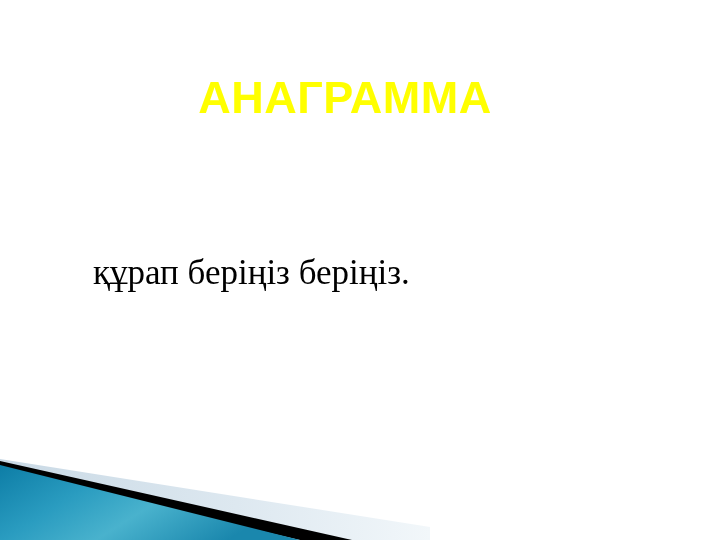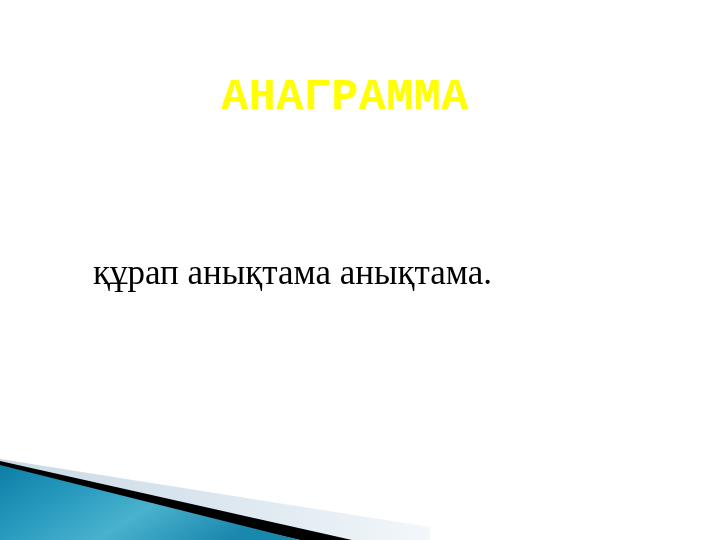--- a/index.html
+++ b/index.html
@@ -20,21 +20,21 @@
     overflow: hidden;
   }
 
   
   .slide-title {
     position: absolute;
     left: 0;
     top: 72px;
     width: 690px;
     text-align: center;
-    font-family: Liberation Mono, monospace;
+    font-family: Liberation Sans, sans-serif;
     font-weight: bold;
     font-size: 45px;
     line-height: 52px;
     letter-spacing: 0.5px;
     color: #ffff00;
     white-space: nowrap;
   }
 
   
   .body-block {
@@ -69,21 +69,21 @@
   }
 </style>
 </head>
 <body>
 
 <div class="slide">
 
   <div class="slide-title">АНАГРАММА</div>
 
   <div class="body-block">
-    <span class="body-line">құрап анықтама анықтама.</span>
+    <span class="body-line">құрап беріңіз беріңіз.</span>
   </div>
 
   <div class="deco">
     <svg viewBox="0 0 480 95" preserveAspectRatio="none">
       <defs>
         <linearGradient id="tealGrad" x1="0" y1="0" x2="1" y2="0.4">
           <stop offset="0%" stop-color="#0d7da6"></stop>
           <stop offset="35%" stop-color="#2a9cc0"></stop>
           <stop offset="62%" stop-color="#49b2cd"></stop>
           <stop offset="100%" stop-color="#1a87ad"></stop>

